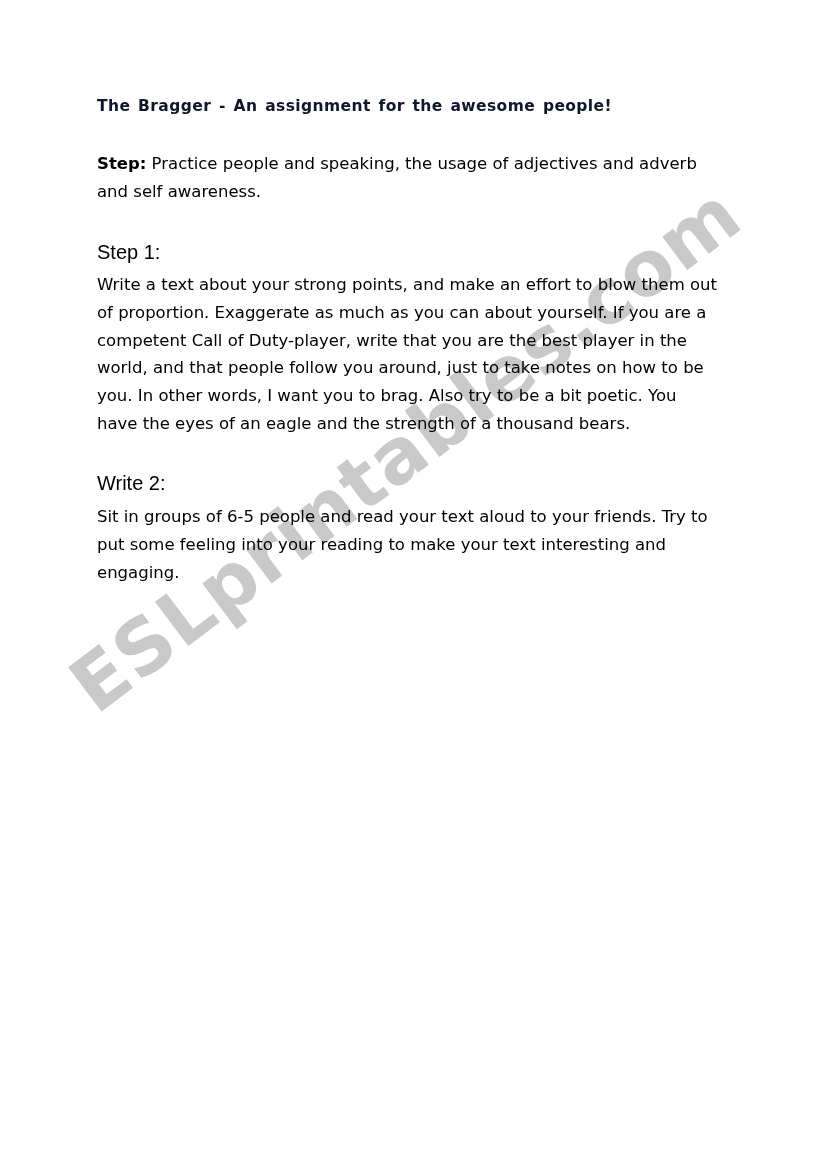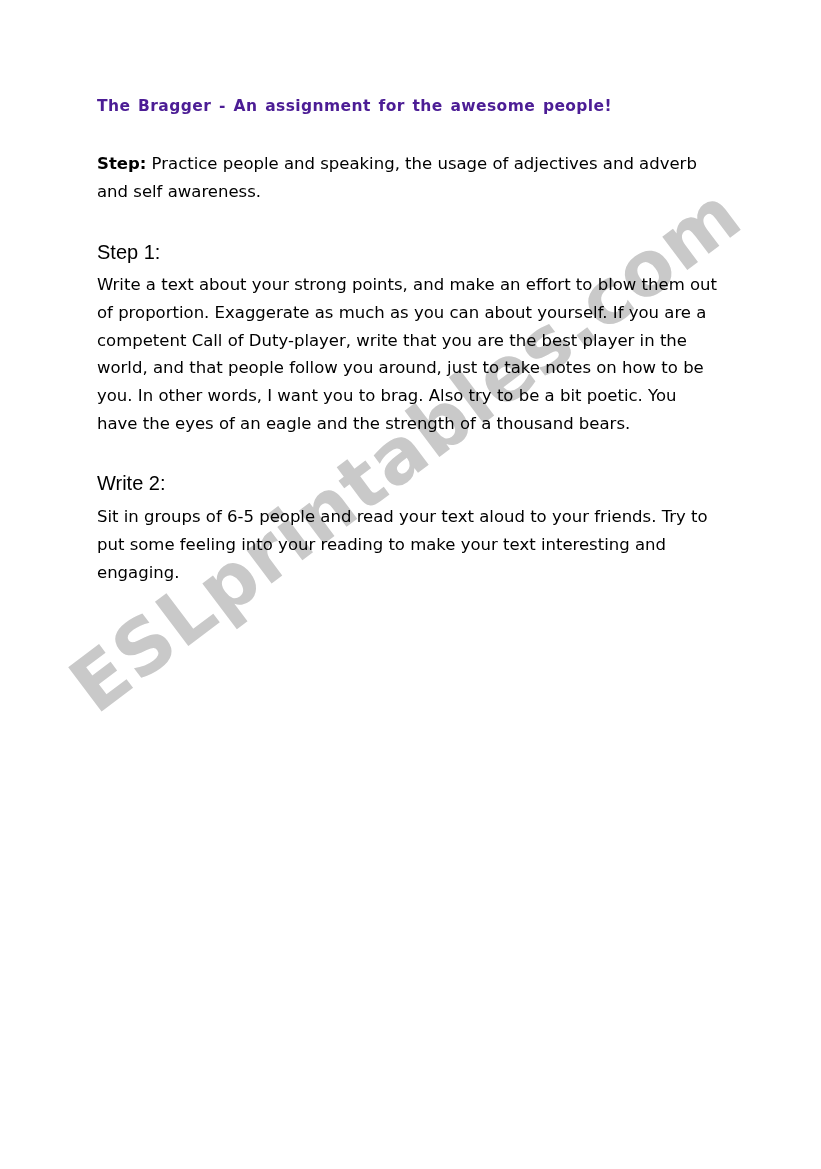--- a/index.html
+++ b/index.html
@@ -45,21 +45,21 @@
     position: absolute;
     left: 97px;
     top: 96px;
     width: 640px;
     z-index: 10;
   }
   .doc-title {
     font-family: "DejaVu Sans", sans-serif;
     font-size: 15.5px;
     font-weight: bold;
-    color: #4c1d95;
+    color: #0f172a;
     letter-spacing: 0.4px;
     word-spacing: 2px;
     margin: 0 0 34px 0;
     line-height: 1.3;
   }
   .block {
     margin: 0 0 30px 0;
   }
   .para {
     font-family: "DejaVu Sans", sans-serif;

